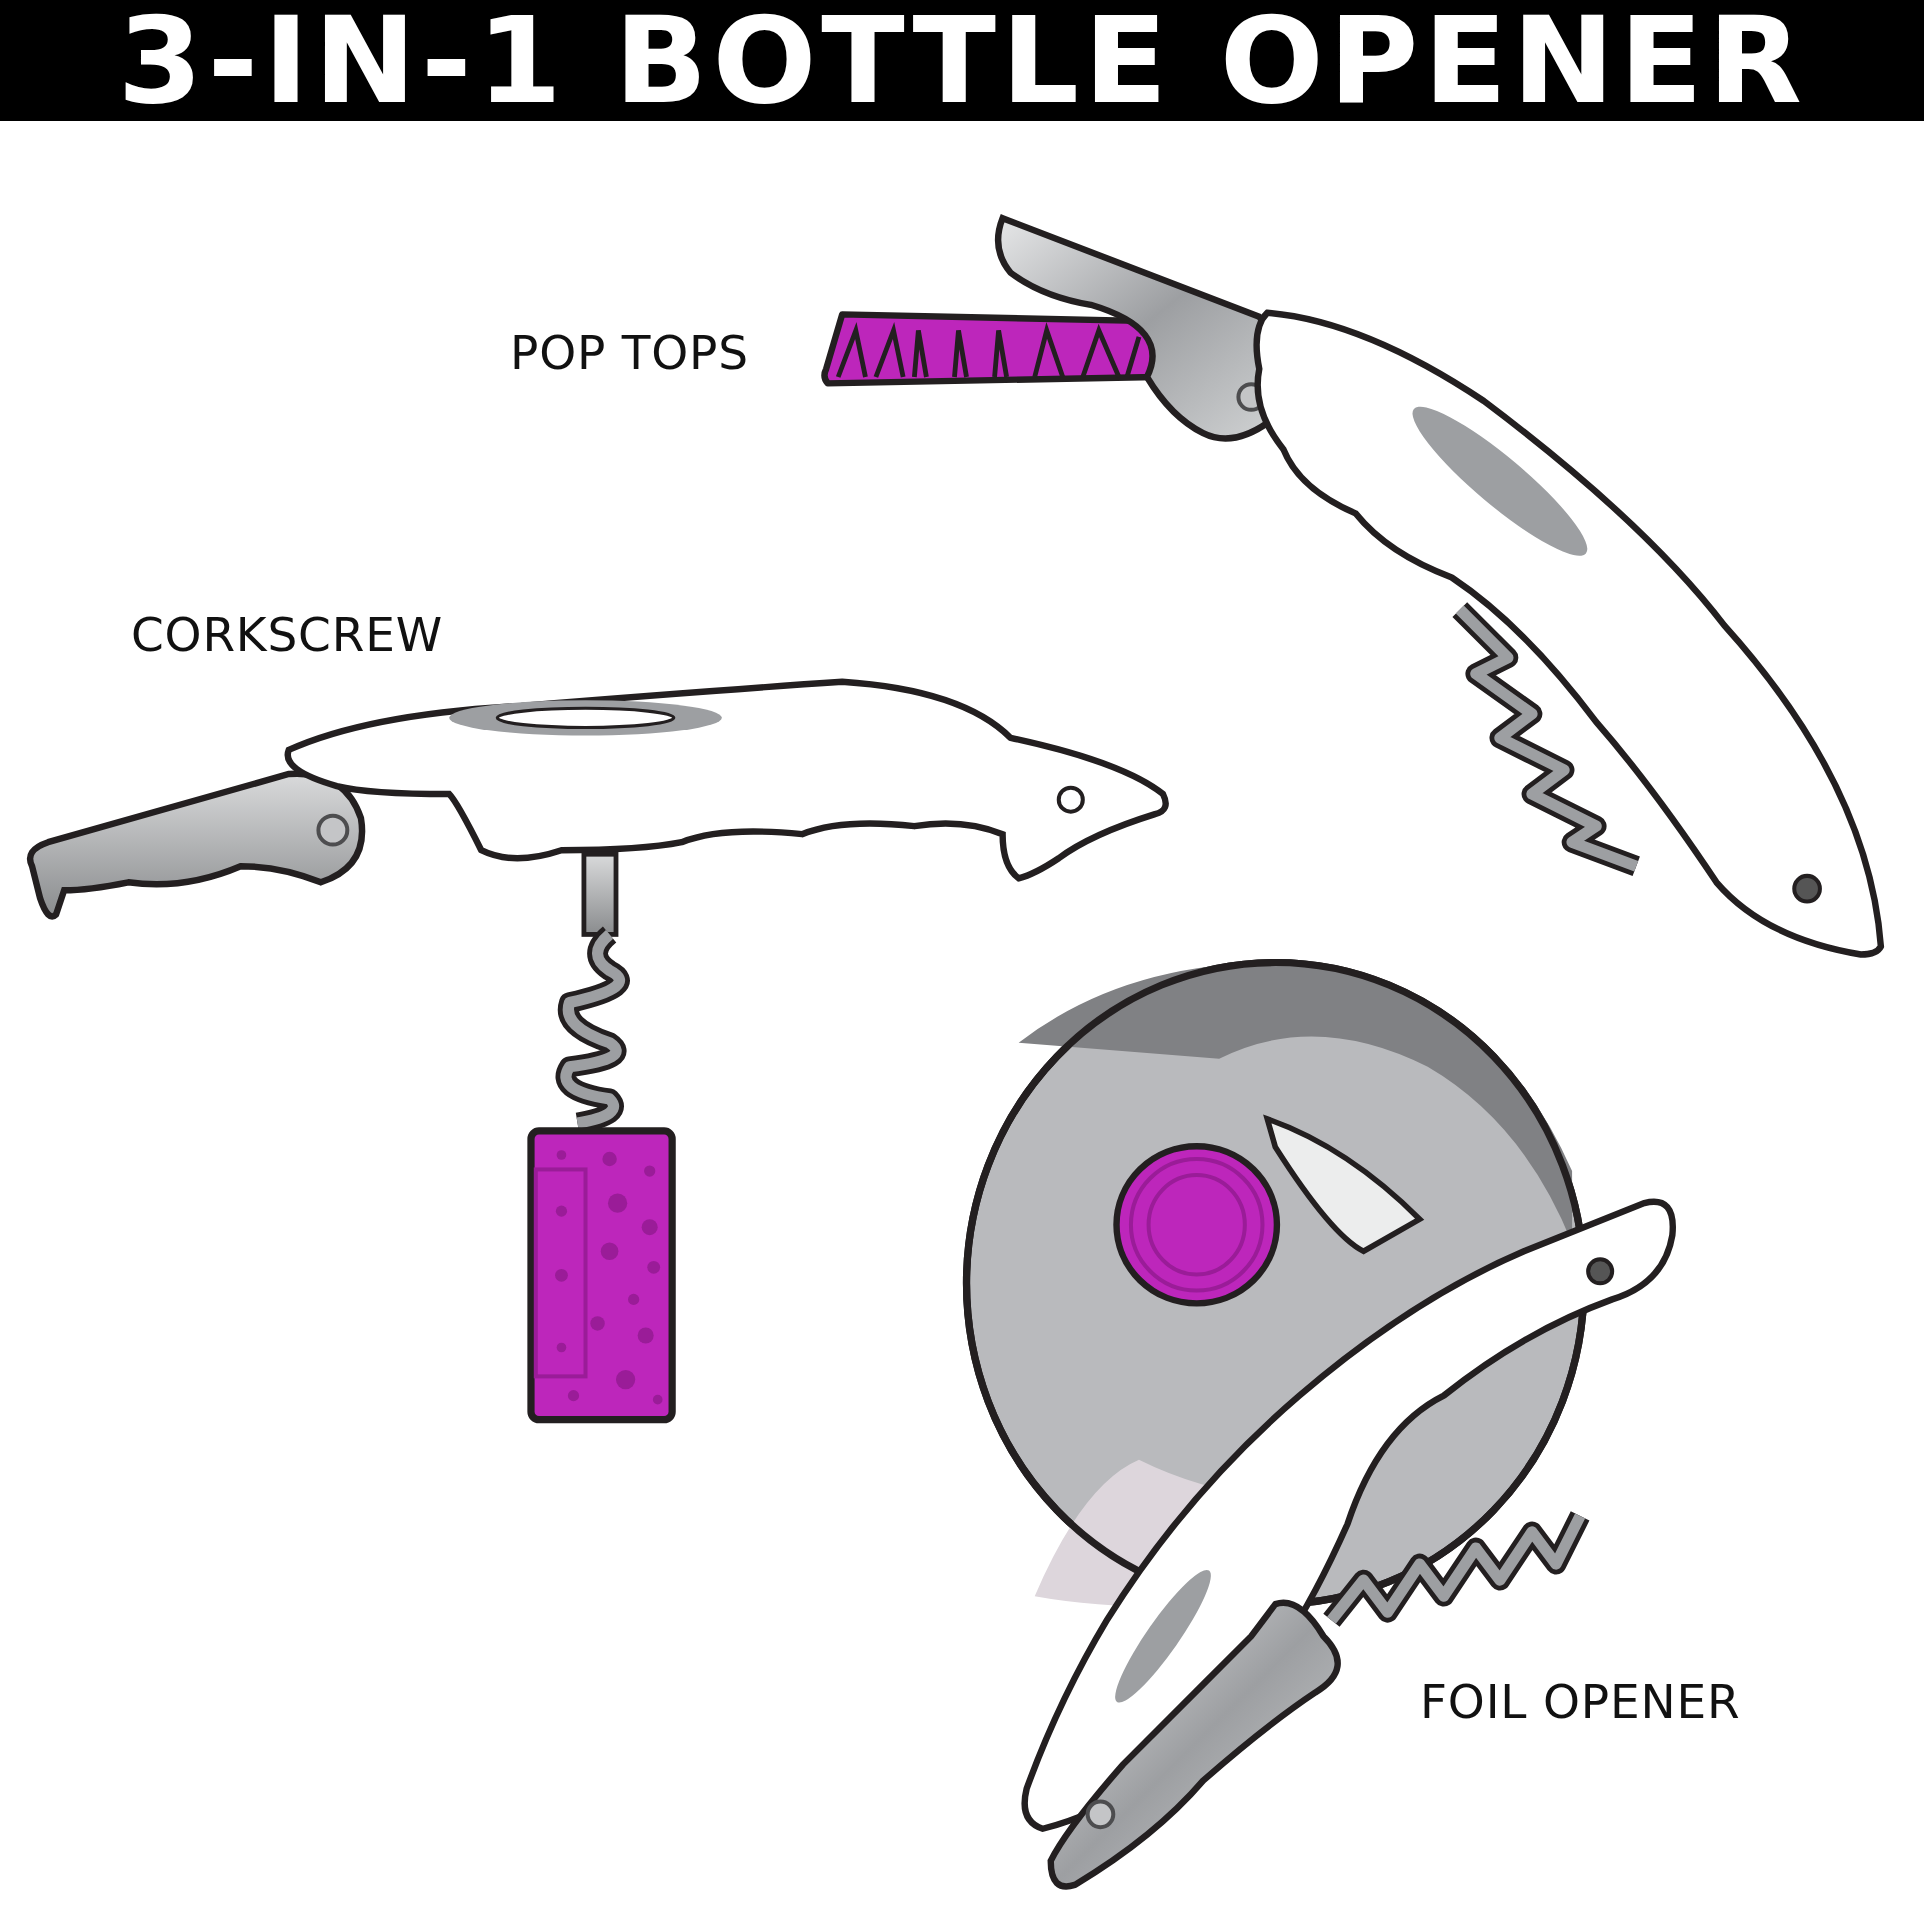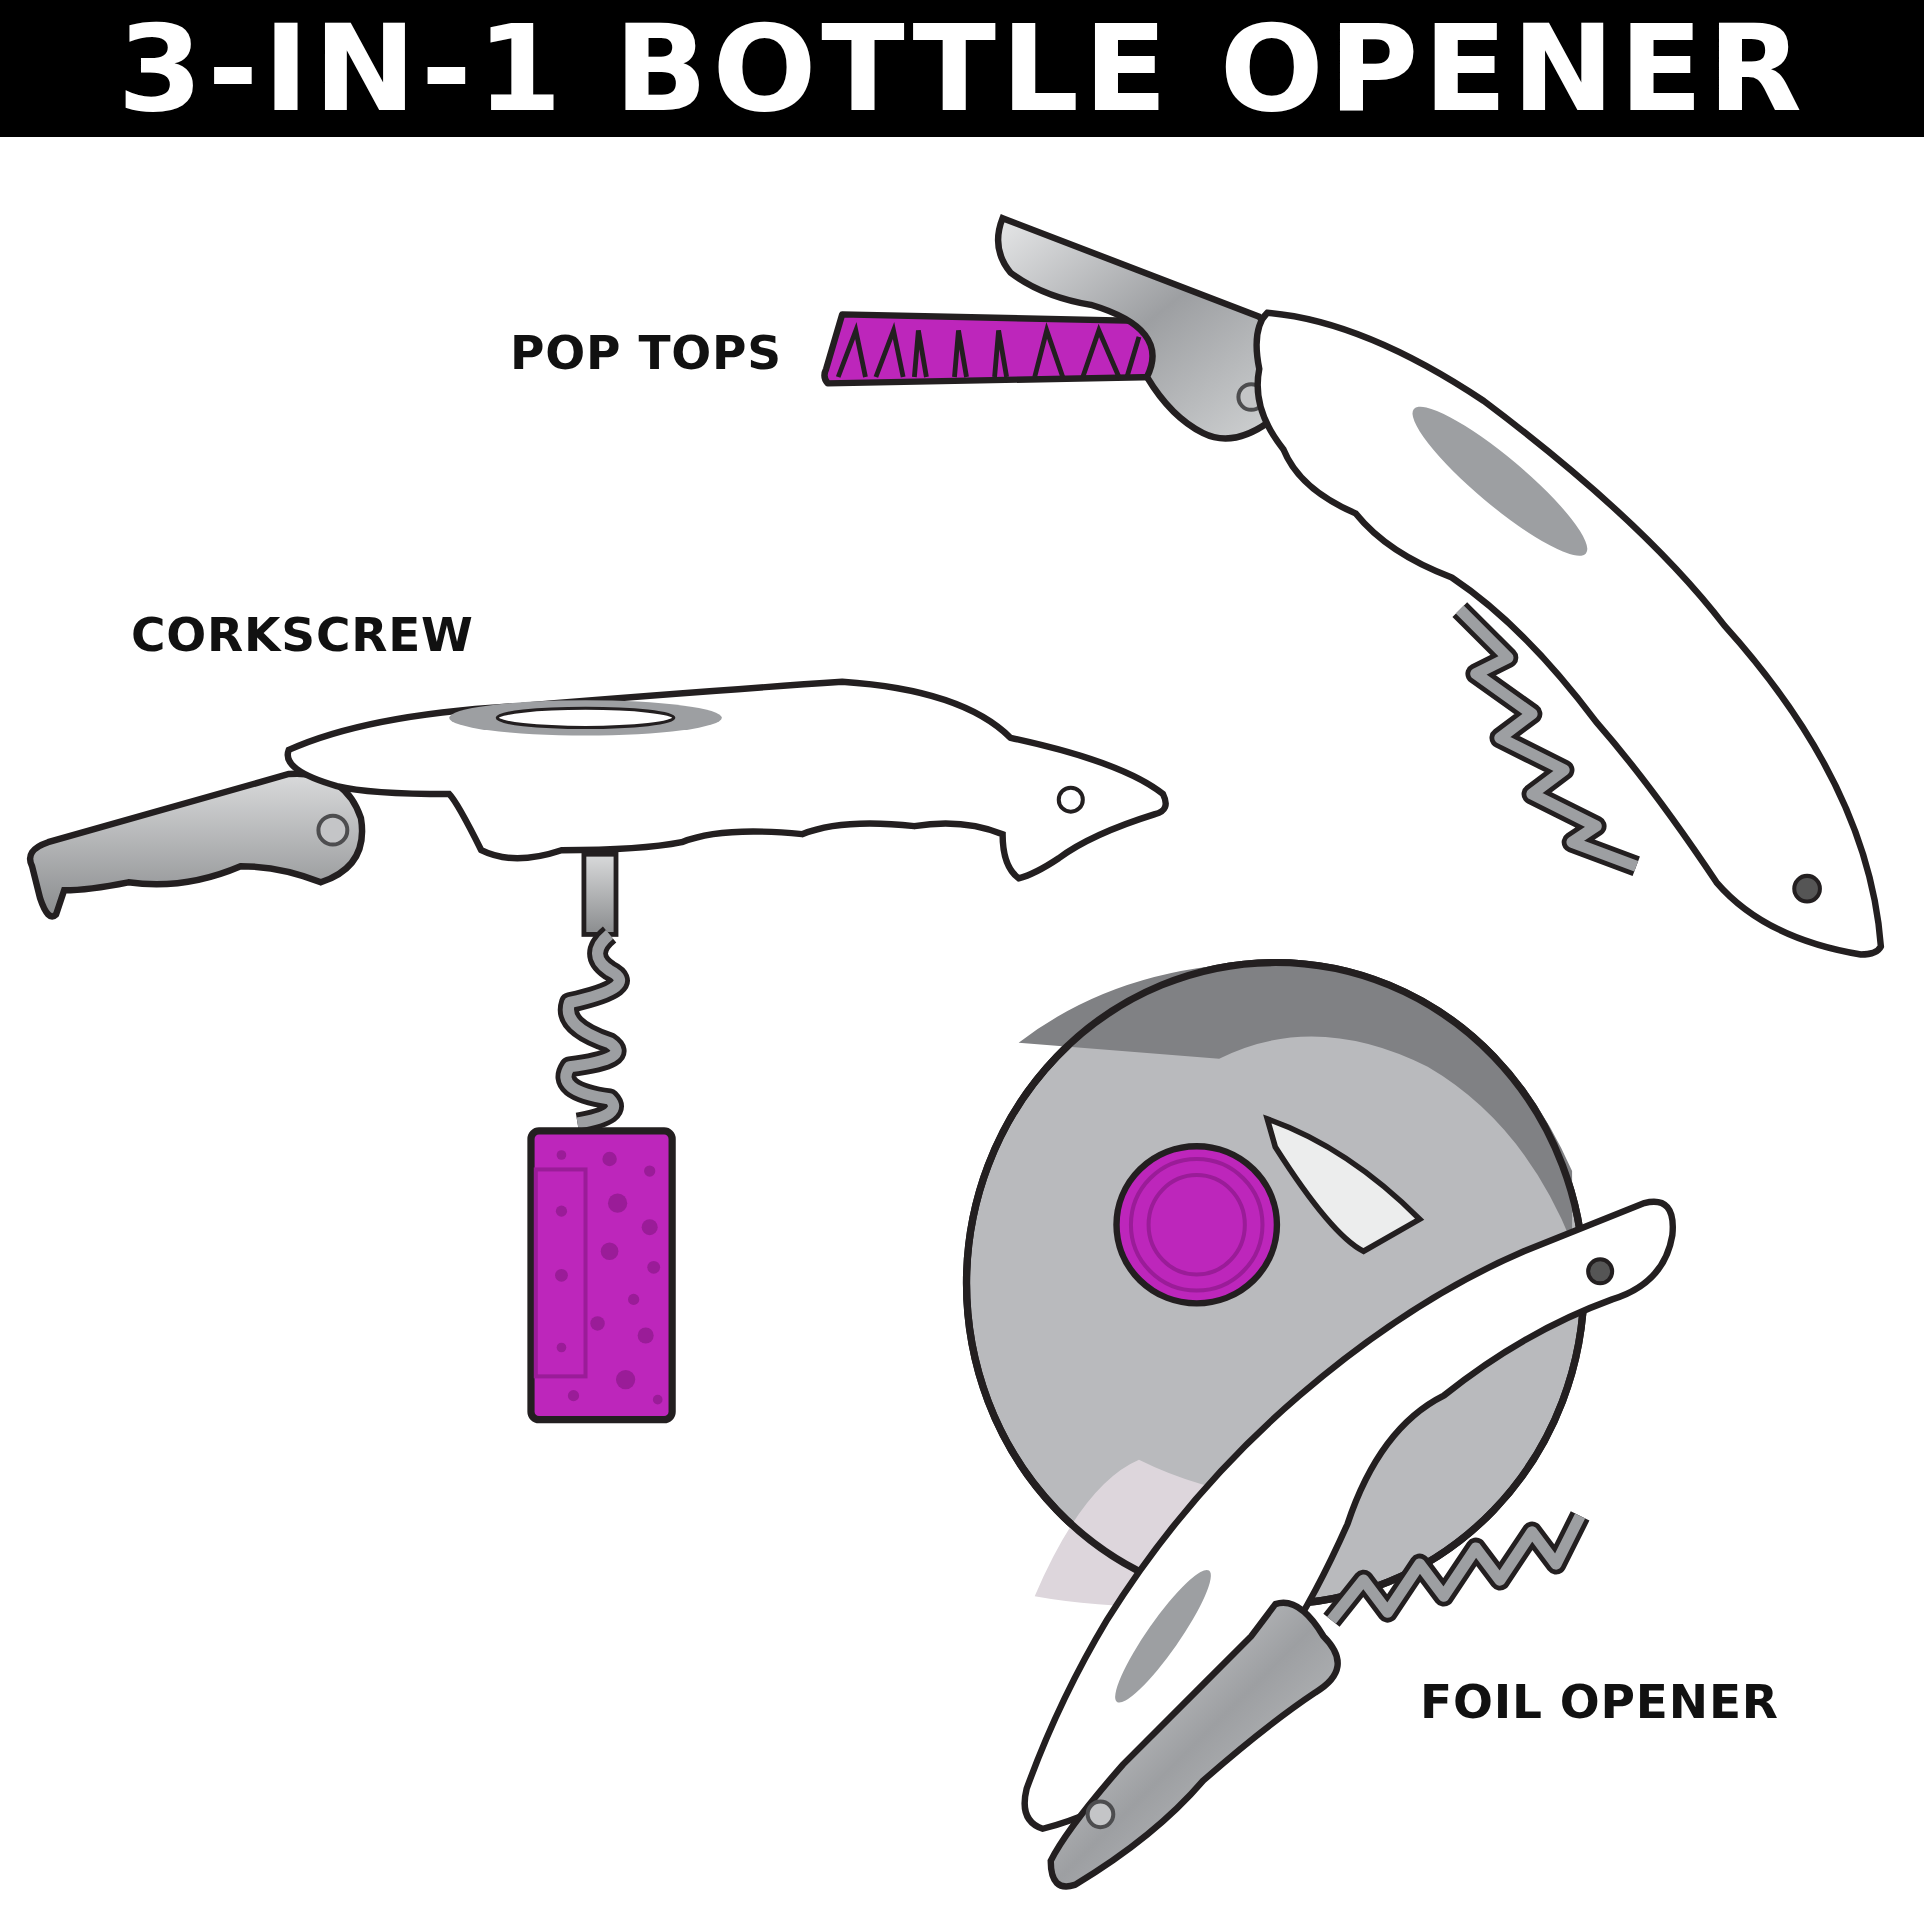--- a/index.html
+++ b/index.html
@@ -1,19 +1,19 @@
 <!DOCTYPE html>
 <html style="font-size:13px"><head>
 <meta charset="utf-8">
 <style>
   html,body{margin:0;padding:0;background:#fff;}
   body{width:1925px;height:1925px;position:relative;overflow:hidden;font-family:"DejaVu Sans","Liberation Sans",sans-serif;}
-  .banner{position:absolute;left:0;top:0;width:1925px;height:137px;background:#000;display:flex;align-items:center;justify-content:center;}
+  .banner{position:absolute;left:0;top:0;width:1925px;height:121px;background:#000;display:flex;align-items:center;justify-content:center;}
   .banner h1{margin:0;color:#fff;font-weight:bold;font-size:120px;letter-spacing:4.8px;transform:scaleX(1.02);font-family:"DejaVu Sans","Liberation Sans",sans-serif;}
-  .label{position:absolute;color:#111;font-weight:bold;font-size:47px;letter-spacing:0.8px;font-family:"DejaVu Sans","Liberation Sans",sans-serif;}
+  .label{position:absolute;color:#111;font-weight:normal;font-size:47px;letter-spacing:0.8px;font-family:"DejaVu Sans","Liberation Sans",sans-serif;}
   svg.art{position:absolute;left:0;top:0;}
 </style>
 </head>
 <body>
 
 <div class="banner">
   <h1>3-IN-1 BOTTLE OPENER</h1>
 </div>
 
 <svg class="art" width="1925" height="1925" viewBox="0 0 2400 2400">

